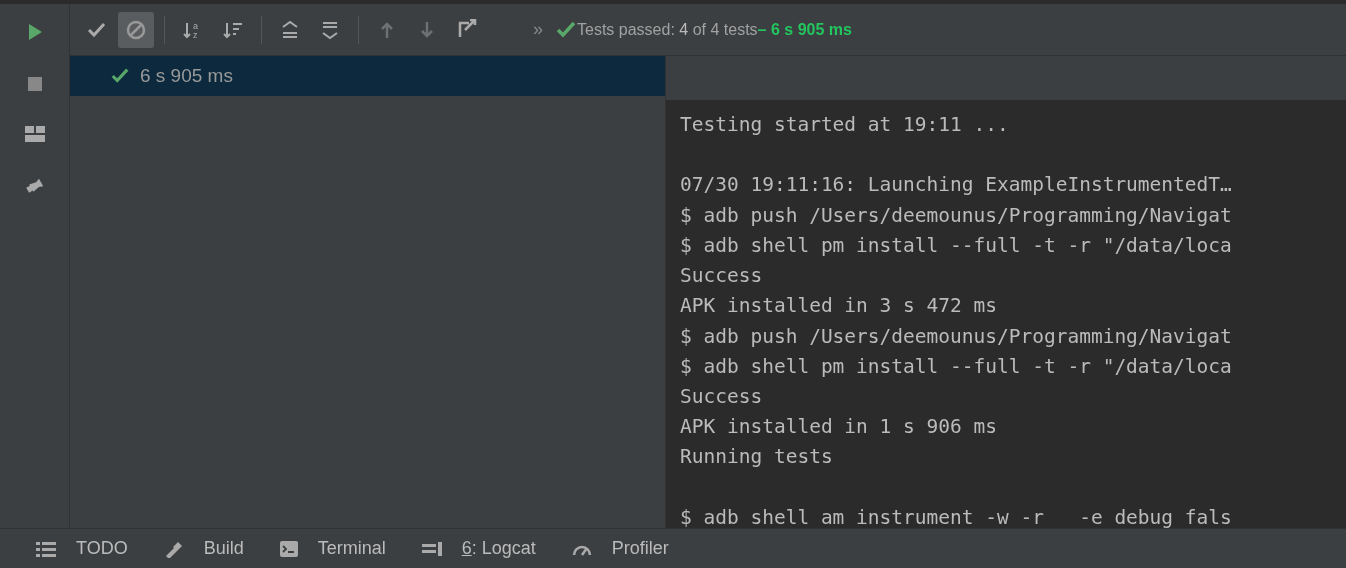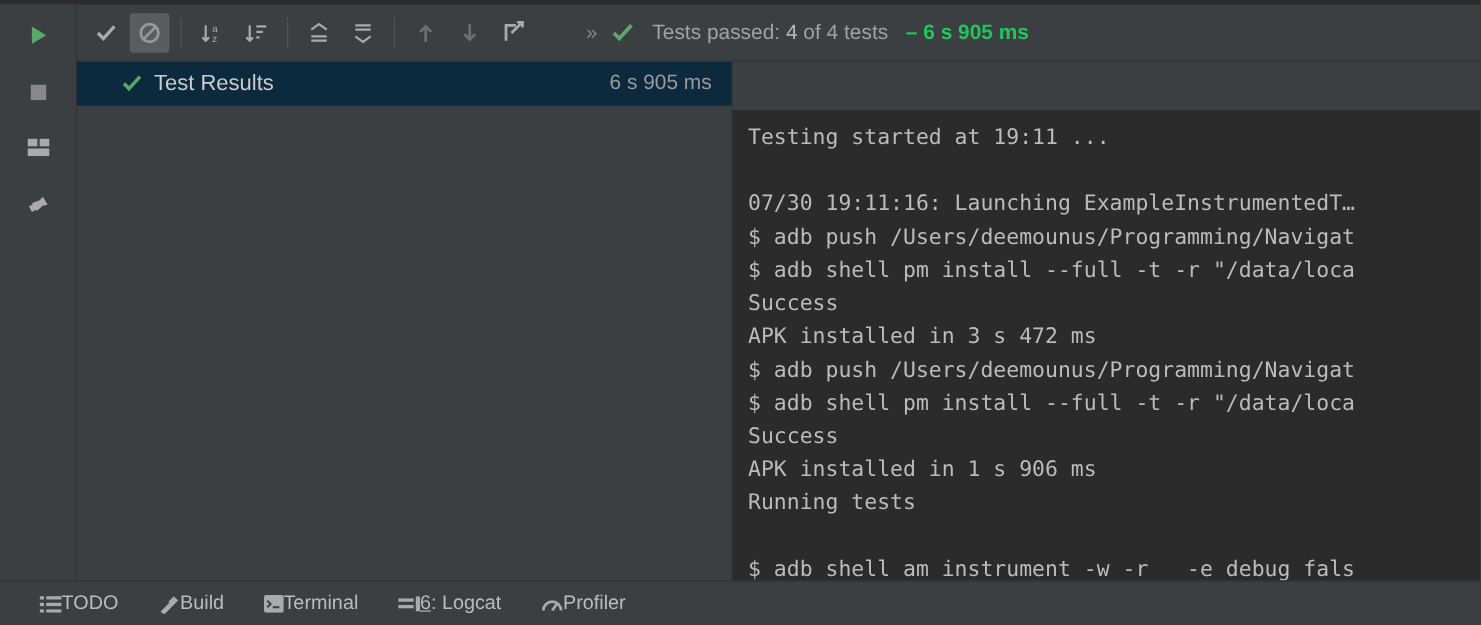--- a/index.html
+++ b/index.html
@@ -70,22 +70,22 @@
 }
 .toolbar-spacer { flex: 0 0 40px; }
 .toolbar-chevron {
   color: #888;
   font-size: 18px;
   margin-right: 8px;
 }
 .status-text {
   display: flex;
   align-items: center;
-  gap: 16px;
-  font-size: 19px;
+  gap: 0;
+  font-size: 16px;
 }
 .status-passed { color: #a1a1a1; }
 .status-passed .highlight { color: #bbbbbb; }
 .status-dim { color: #22c55e; font-weight: bold; }
 .split-pane {
   flex: 1;
   display: flex;
   overflow: hidden;
 }
 .tree-pane {
@@ -126,21 +126,21 @@
   height: 40px;
   background: #3c3f41;
   border-top: 1px solid #323232;
   display: flex;
   align-items: stretch;
   padding-left: 18px;
 }
 .bottom-item {
   display: flex;
   align-items: center;
-  gap: 0;
+  gap: 20px;
   padding: 0 18px;
   font-size: 18px;
   color: #bbbbbb;
   cursor: pointer;
 }
 .bottom-item.active {
   background: #515658;
 }
 .bottom-item .underline { text-decoration: underline; }
 svg { display: block; }
@@ -242,21 +242,20 @@
         <span class="status-dim"><span>–</span> <span>6 s 905 ms</span></span>
       </div>
     </div>
 
     <div class="split-pane">
       <div class="tree-pane">
         <div class="tree-row">
           <svg width="20" height="20" viewBox="0 0 22 22">
               <path d="M3 11 L8 16 L19 4" stroke="#59a869" stroke-width="3.5" fill="none"></path>
             </svg>
-          <span class="tree-label">Test Results</span>
           <span class="tree-time">6 s 905 ms</span>
         </div>
       </div>
       <div class="console-pane" id="console">Testing started at 19:11 ...
 
 07/30 19:11:16: Launching ExampleInstrumentedT…
 $ adb push /Users/deemounus/Programming/Navigat
 $ adb shell pm install --full -t -r "/data/loca
 Success
 APK installed in 3 s 472 ms

